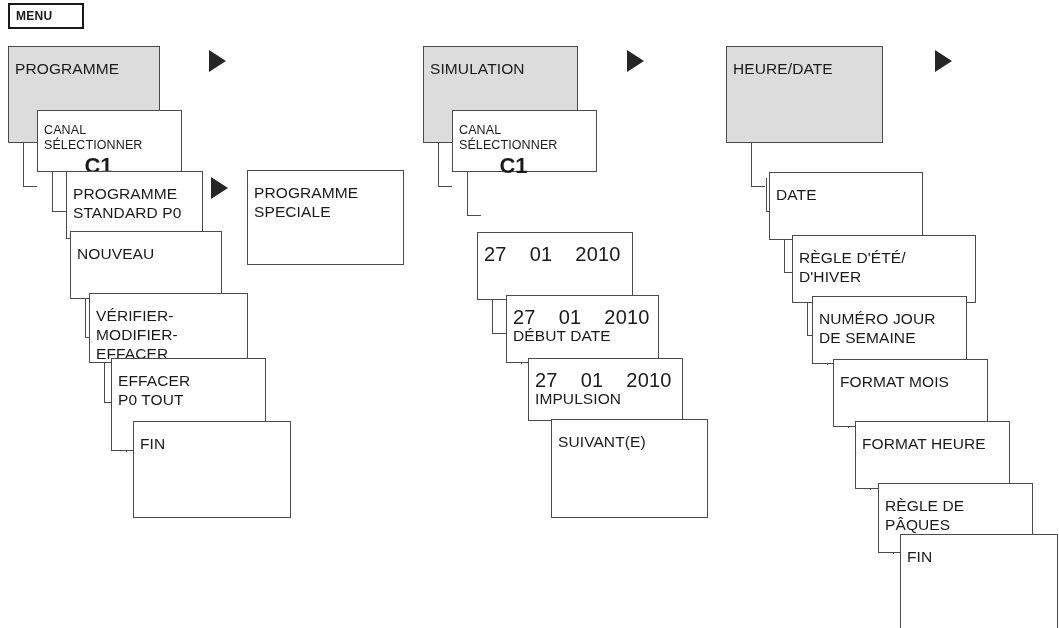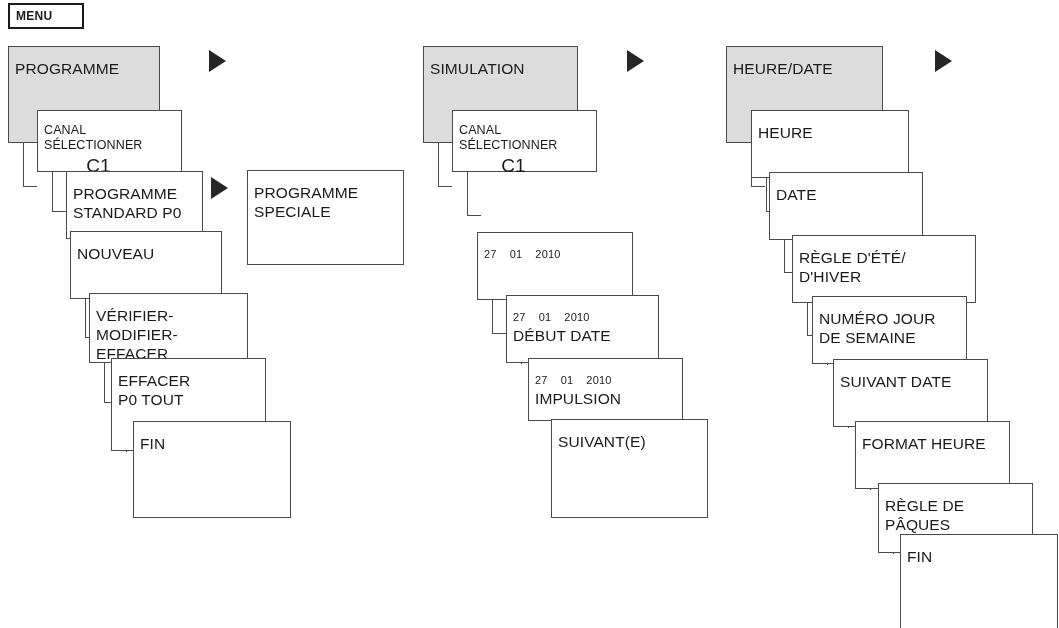--- a/index.html
+++ b/index.html
@@ -43,28 +43,29 @@
     font-size:15.5px;
     line-height:19px;
     white-space:pre-line;
     letter-spacing:.1px;
   }
   .node .ttl.small{
     font-size:12.5px;
     line-height:15px;
   }
   .node .big{
-    font-size:19px;
+    font-size:22px;
     line-height:28px;
     text-align:center;
     padding-right:28px;
     margin-top:-1px;
+    font-weight:bold;
   }
   .node .datarow{
-    font-size:11px;
+    font-size:20px;
     line-height:18px;
     letter-spacing:.2px;
     white-space:pre;
   }
   .conn{
     position:absolute;
     background:#4a4a4a;
   }
   .arrow{
     position:absolute;
@@ -181,23 +182,20 @@
   </div>
 
   <div class="node header" style="left:726px;top:46px;width:157px;height:97px;">
     <div class="ttl">HEURE/DATE</div>
   </div>
   <div class="arrow" style="left:935px;top:50px;"></div>
 
   <div class="conn" style="left:751px;top:143px;width:1px;height:43px;"></div>
   <div class="conn" style="left:751px;top:186px;width:14px;height:1px;"></div>
 
-  <div class="node" style="left:751px;top:110px;width:158px;height:68px;">
-    <div class="ttl">HEURE</div>
-  </div>
 
   <div class="conn" style="left:766px;top:178px;width:1px;height:33px;"></div>
   <div class="conn" style="left:766px;top:211px;width:14px;height:1px;"></div>
 
   <div class="node" style="left:769px;top:172px;width:154px;height:68px;">
     <div class="ttl">DATE</div>
   </div>
 
   <div class="conn" style="left:784px;top:240px;width:1px;height:32px;"></div>
   <div class="conn" style="left:784px;top:272px;width:14px;height:1px;"></div>
@@ -211,21 +209,21 @@
   <div class="conn" style="left:807px;top:335px;width:14px;height:1px;"></div>
 
   <div class="node" style="left:812px;top:296px;width:155px;height:68px;">
     <div class="ttl">NUMÉRO JOUR
 DE SEMAINE</div>
   </div>
 
   <div class="conn" style="left:827px;top:364px;width:1px;height:1px;"></div>
 
   <div class="node" style="left:833px;top:359px;width:155px;height:68px;">
-    <div class="ttl">SUIVANT DATE</div>
+    <div class="ttl">FORMAT MOIS</div>
   </div>
 
   <div class="conn" style="left:848px;top:427px;width:1px;height:1px;"></div>
 
   <div class="node" style="left:855px;top:421px;width:155px;height:68px;">
     <div class="ttl">FORMAT HEURE</div>
   </div>
 
   <div class="conn" style="left:870px;top:489px;width:1px;height:1px;"></div>
 

